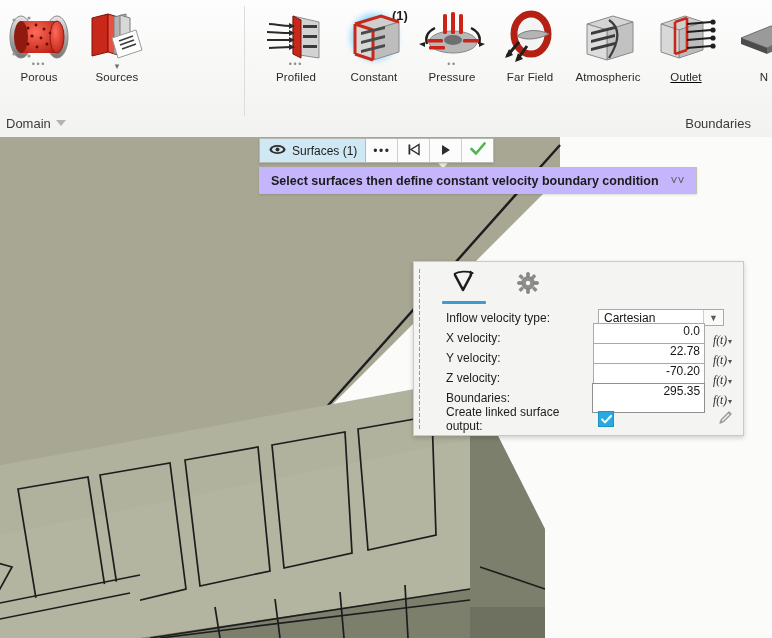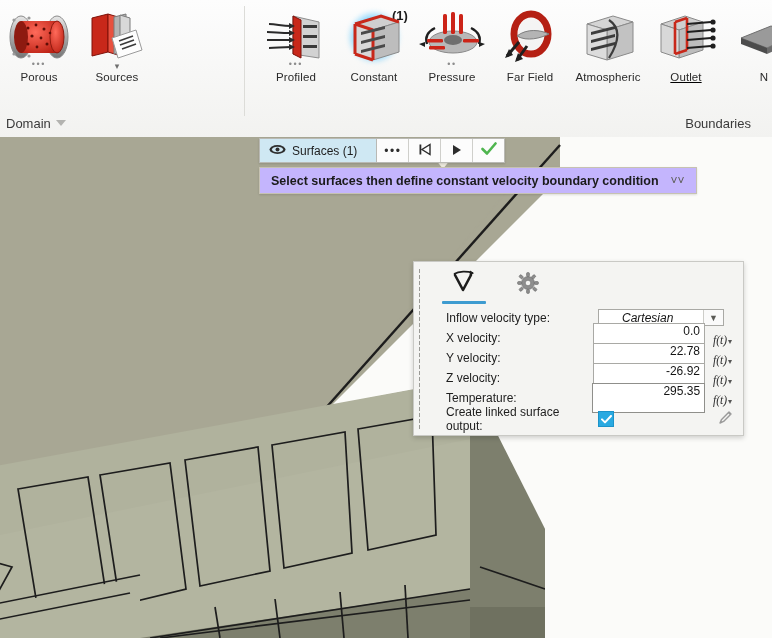--- a/index.html
+++ b/index.html
@@ -71,21 +71,21 @@
   
   #cmdbar{
     position:absolute;left:259px;top:138px;height:23px;
     display:flex;align-items:stretch;
     border:1px solid #b9b9b4;background:#fff;
     box-shadow:0 1px 2px rgba(0,0,0,.14);
     z-index:40;
   }
   .cmd-tab{
     display:flex;align-items:center;gap:6px;
-    padding:0 19px 0 9px;background:#cfe8f3;
+    padding:0 8px 0 9px;background:#cfe8f3;
     border-right:1px solid #b9b9b4;font-size:12px;color:#1d1d1d;
   }
   .cmd-btn{
     width:31px;display:flex;align-items:center;justify-content:center;
     border-right:1px solid #cfcfcb;background:#fcfcfc;
   }
   .cmd-btn:last-child{border-right:none;}
 
   #cmdbar-tail{
     position:absolute;left:436px;top:160px;width:0;height:0;z-index:39;
@@ -126,21 +126,21 @@
   .dlg-tab.active::after{
     content:"";position:absolute;left:-4px;right:-4px;bottom:-4px;height:3px;
     background:#3d9bd0;border-radius:1px;
   }
   .fields{position:absolute;left:32px;top:46px;width:290px;}
   .frow{height:19.5px;display:flex;align-items:center;margin-bottom:.5px;}
   .flabel{font-size:12px;color:#1d1d1d;width:152px;}
   .combo{
     width:126px;height:17px;border:1px solid #a9a9a5;background:#fff;
     display:flex;align-items:center;font-size:12px;color:#141414;
-    padding:0 0 0 23px;box-sizing:border-box;font-style:italic;
+    padding:0 0 0 5px;box-sizing:border-box;
   }
   .combo .cname{flex:1;}
   .combo .cbtn{
     width:19px;height:15px;border-left:1px solid #cdcdc9;
     display:flex;align-items:center;justify-content:center;
     color:#5a5a56;font-size:9px;background:#fafafa;
   }
   .numfield{
     width:116px;height:30px;border:1px solid #a9a9a5;background:#fff;
     font-size:12px;color:#141414;text-align:right;
@@ -576,29 +576,29 @@
       <div class="flabel">Y velocity:</div>
       <div class="numfield">22.78</div>
       <div class="ftbtn">
         <span>f(t)</span>
           <span class="cv">▾</span>
       </div>
     </div>
 
     <div class="frow">
       <div class="flabel">Z velocity:</div>
-      <div class="numfield">-26.92</div>
+      <div class="numfield">-70.20</div>
       <div class="ftbtn">
         <span>f(t)</span>
           <span class="cv">▾</span>
       </div>
     </div>
 
     <div class="frow">
-      <div class="flabel">Temperature:</div>
+      <div class="flabel">Boundaries:</div>
       <div class="numfield caret">295.35</div>
       <div class="ftbtn">
         <span>f(t)</span>
           <span class="cv">▾</span>
       </div>
     </div>
 
     <div class="frow" style="margin-top:2px;">
       <div class="flabel" style="width:152px;">Create linked surface output:</div>
       <div class="chk">

